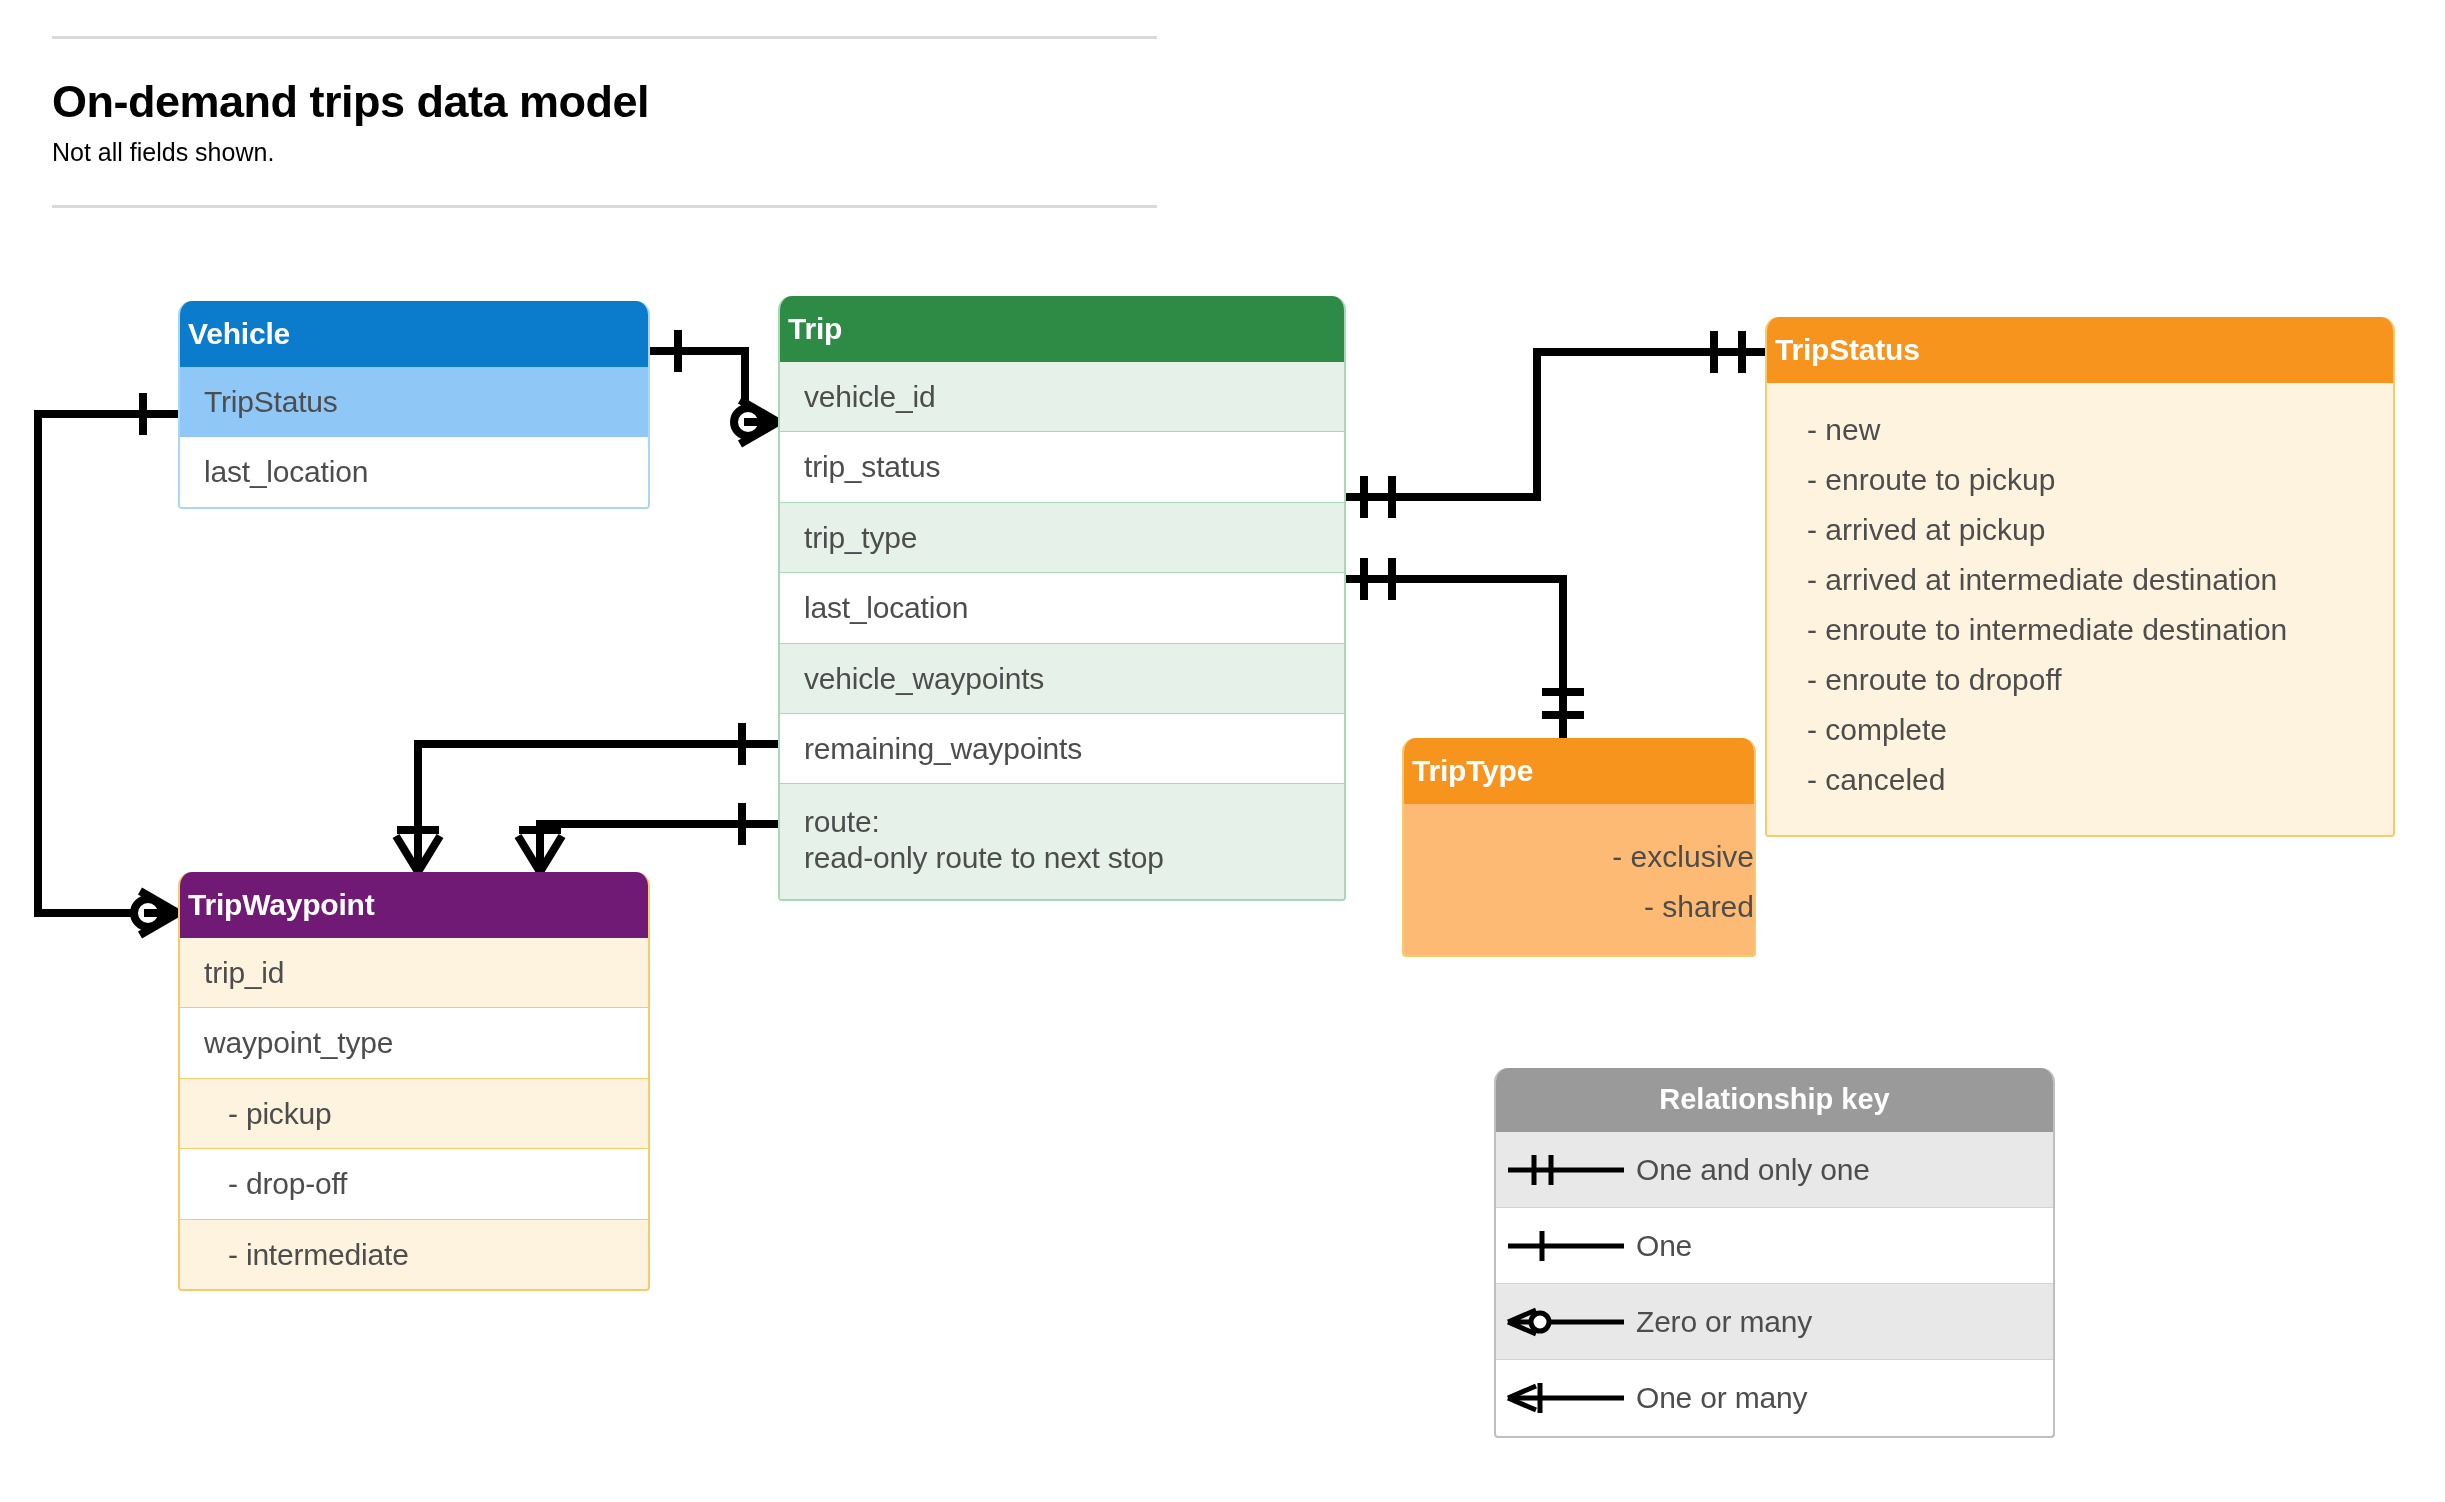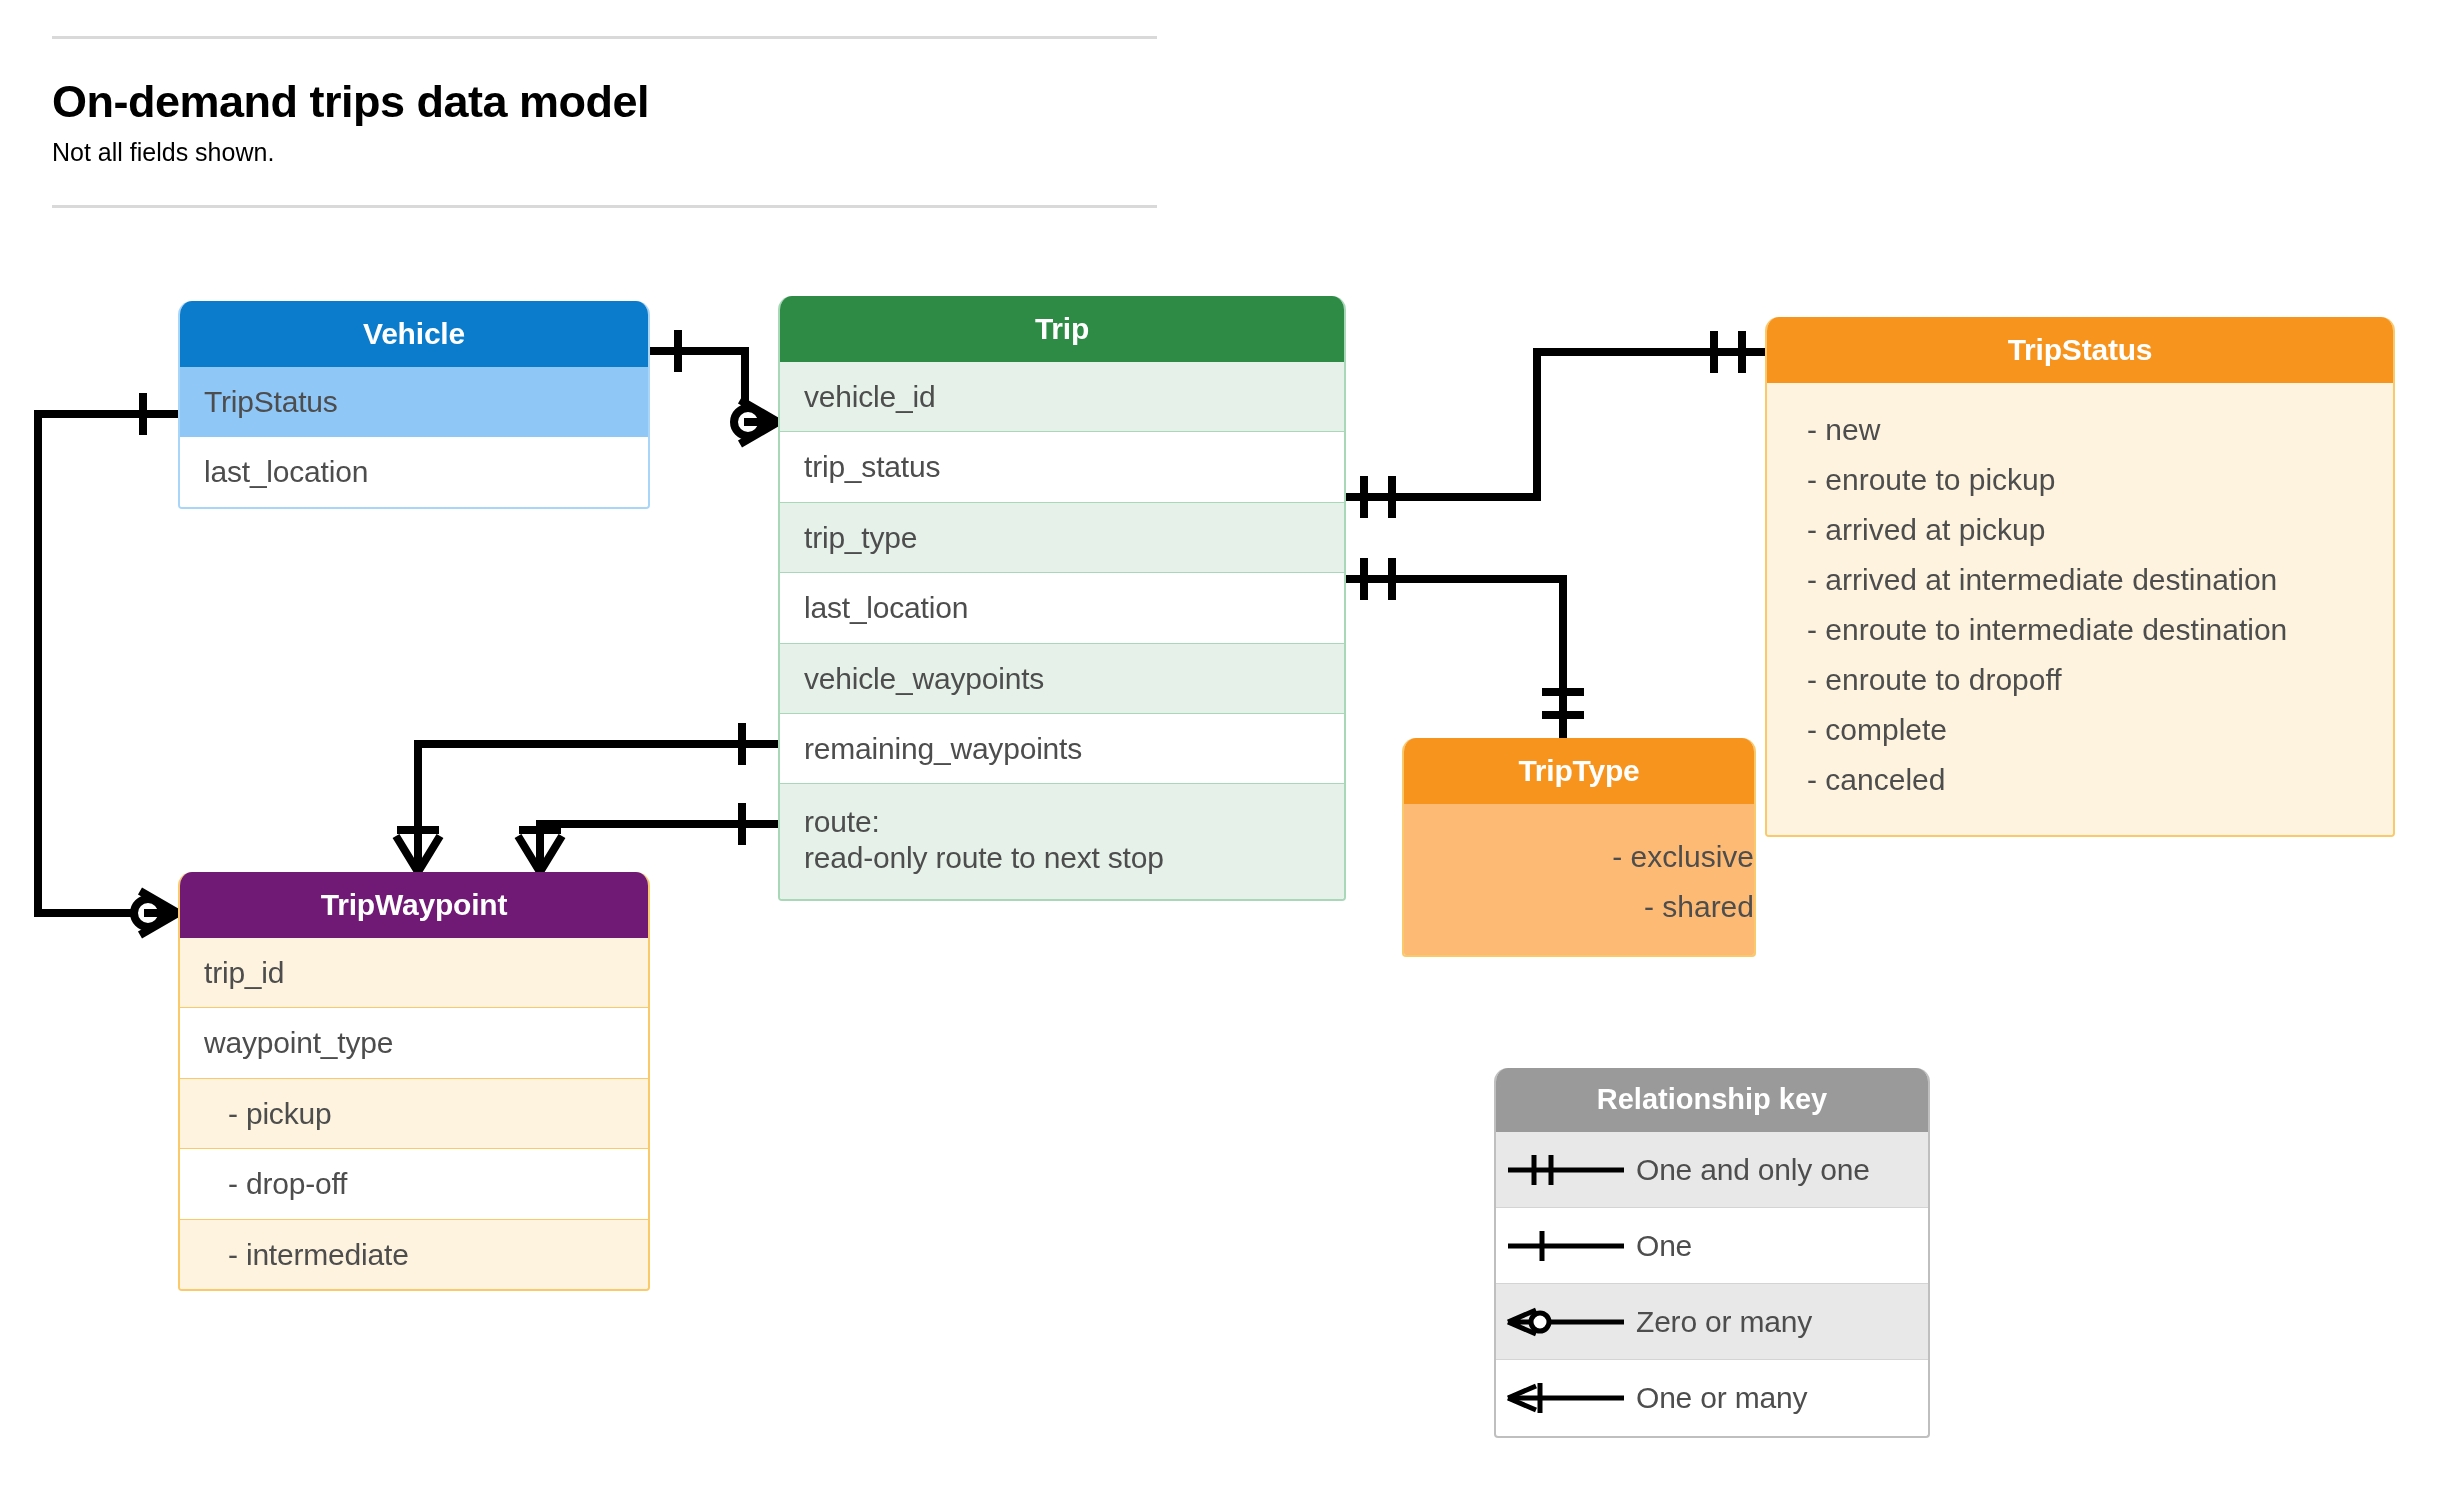--- a/index.html
+++ b/index.html
@@ -46,21 +46,21 @@
   }
 
   
   .entity {
     position: absolute;
     box-sizing: border-box;
     border-radius: 14px 14px 4px 4px;
     overflow: hidden;
   }
   .entity .ent-head {
-    text-align: center;
+    text-align: left;
     color: #ffffff;
     font-weight: 700;
     font-size: 30px;
     line-height: 1;
     padding: 18px 8px 18px 8px;
     letter-spacing: -0.2px;
   }
   .entity .ent-body {
     box-sizing: border-box;
   }
@@ -154,21 +154,21 @@
     padding: 7px 0 7px 40px;
     line-height: 1.2;
     white-space: nowrap;
   }
 
   
   #relationship-key {
     position: absolute;
     left: 1494px;
     top: 1068px;
-    width: 436px;
+    width: 561px;
     box-sizing: border-box;
     border: 2px solid #bfbfbf;
     border-top: none;
     border-radius: 14px 14px 4px 4px;
     overflow: hidden;
     background: #ffffff;
   }
   #relationship-key .key-head {
     background: #9a9a9a;
     color: #ffffff;

